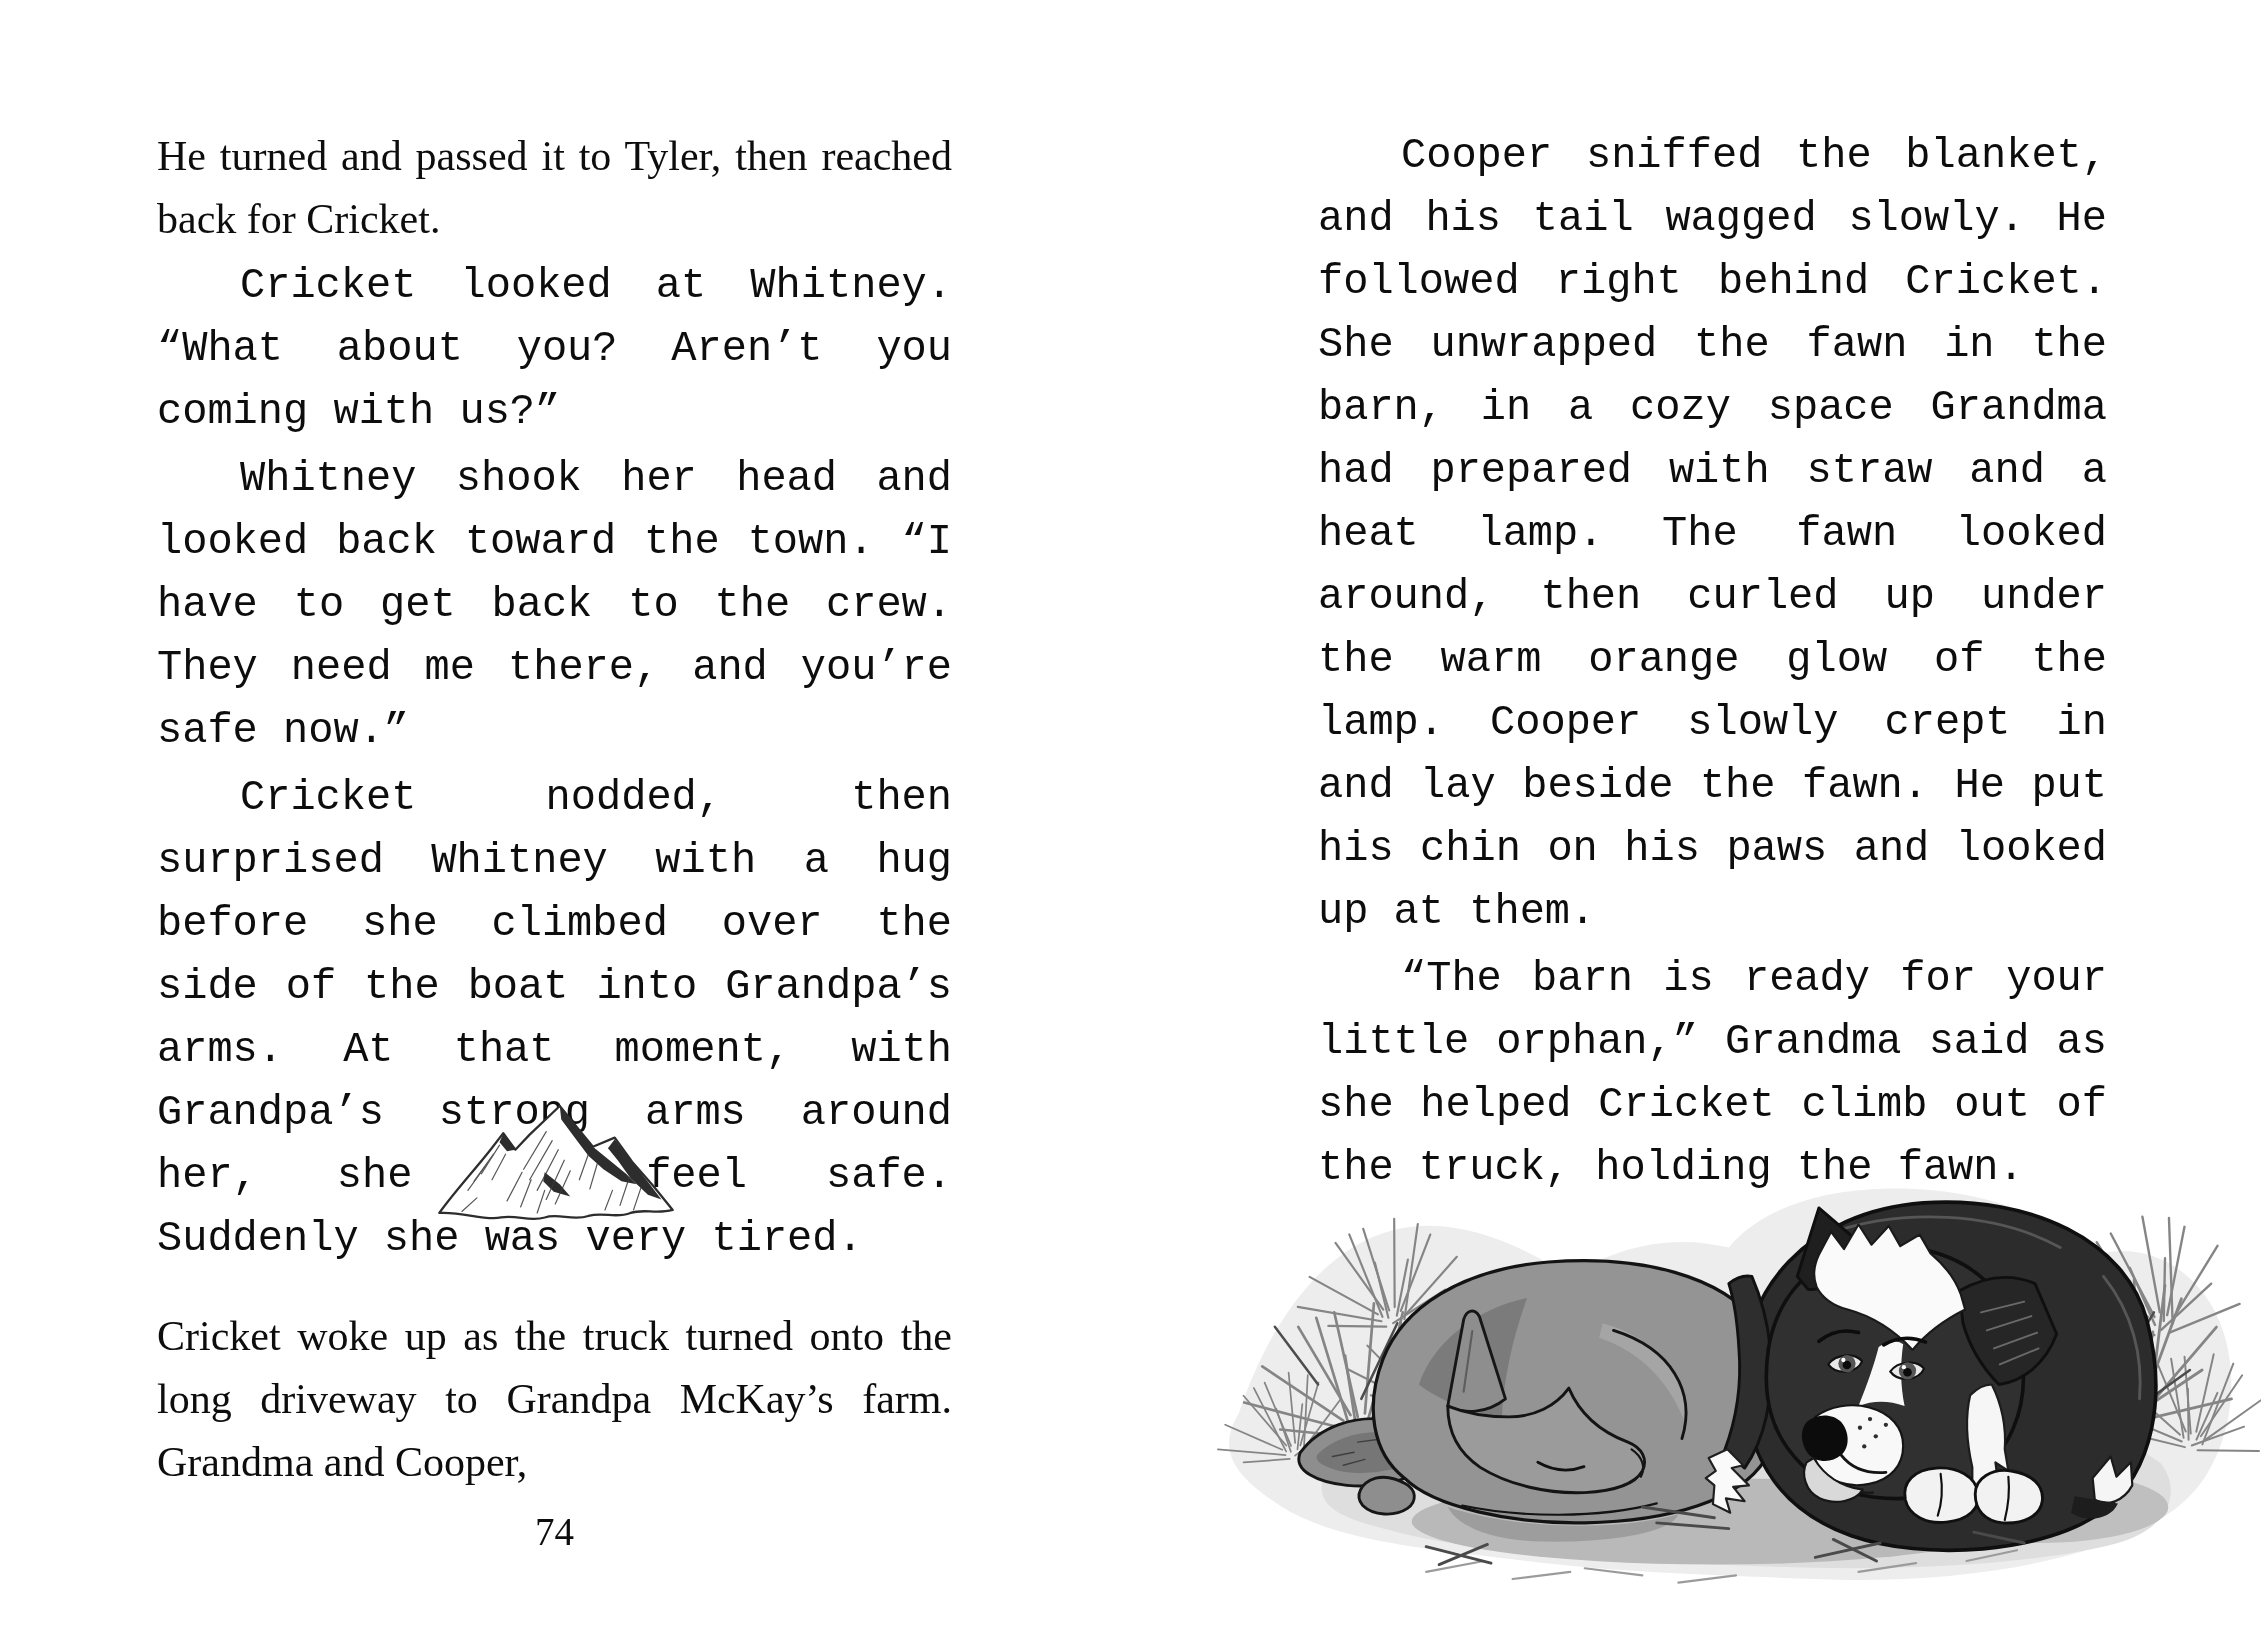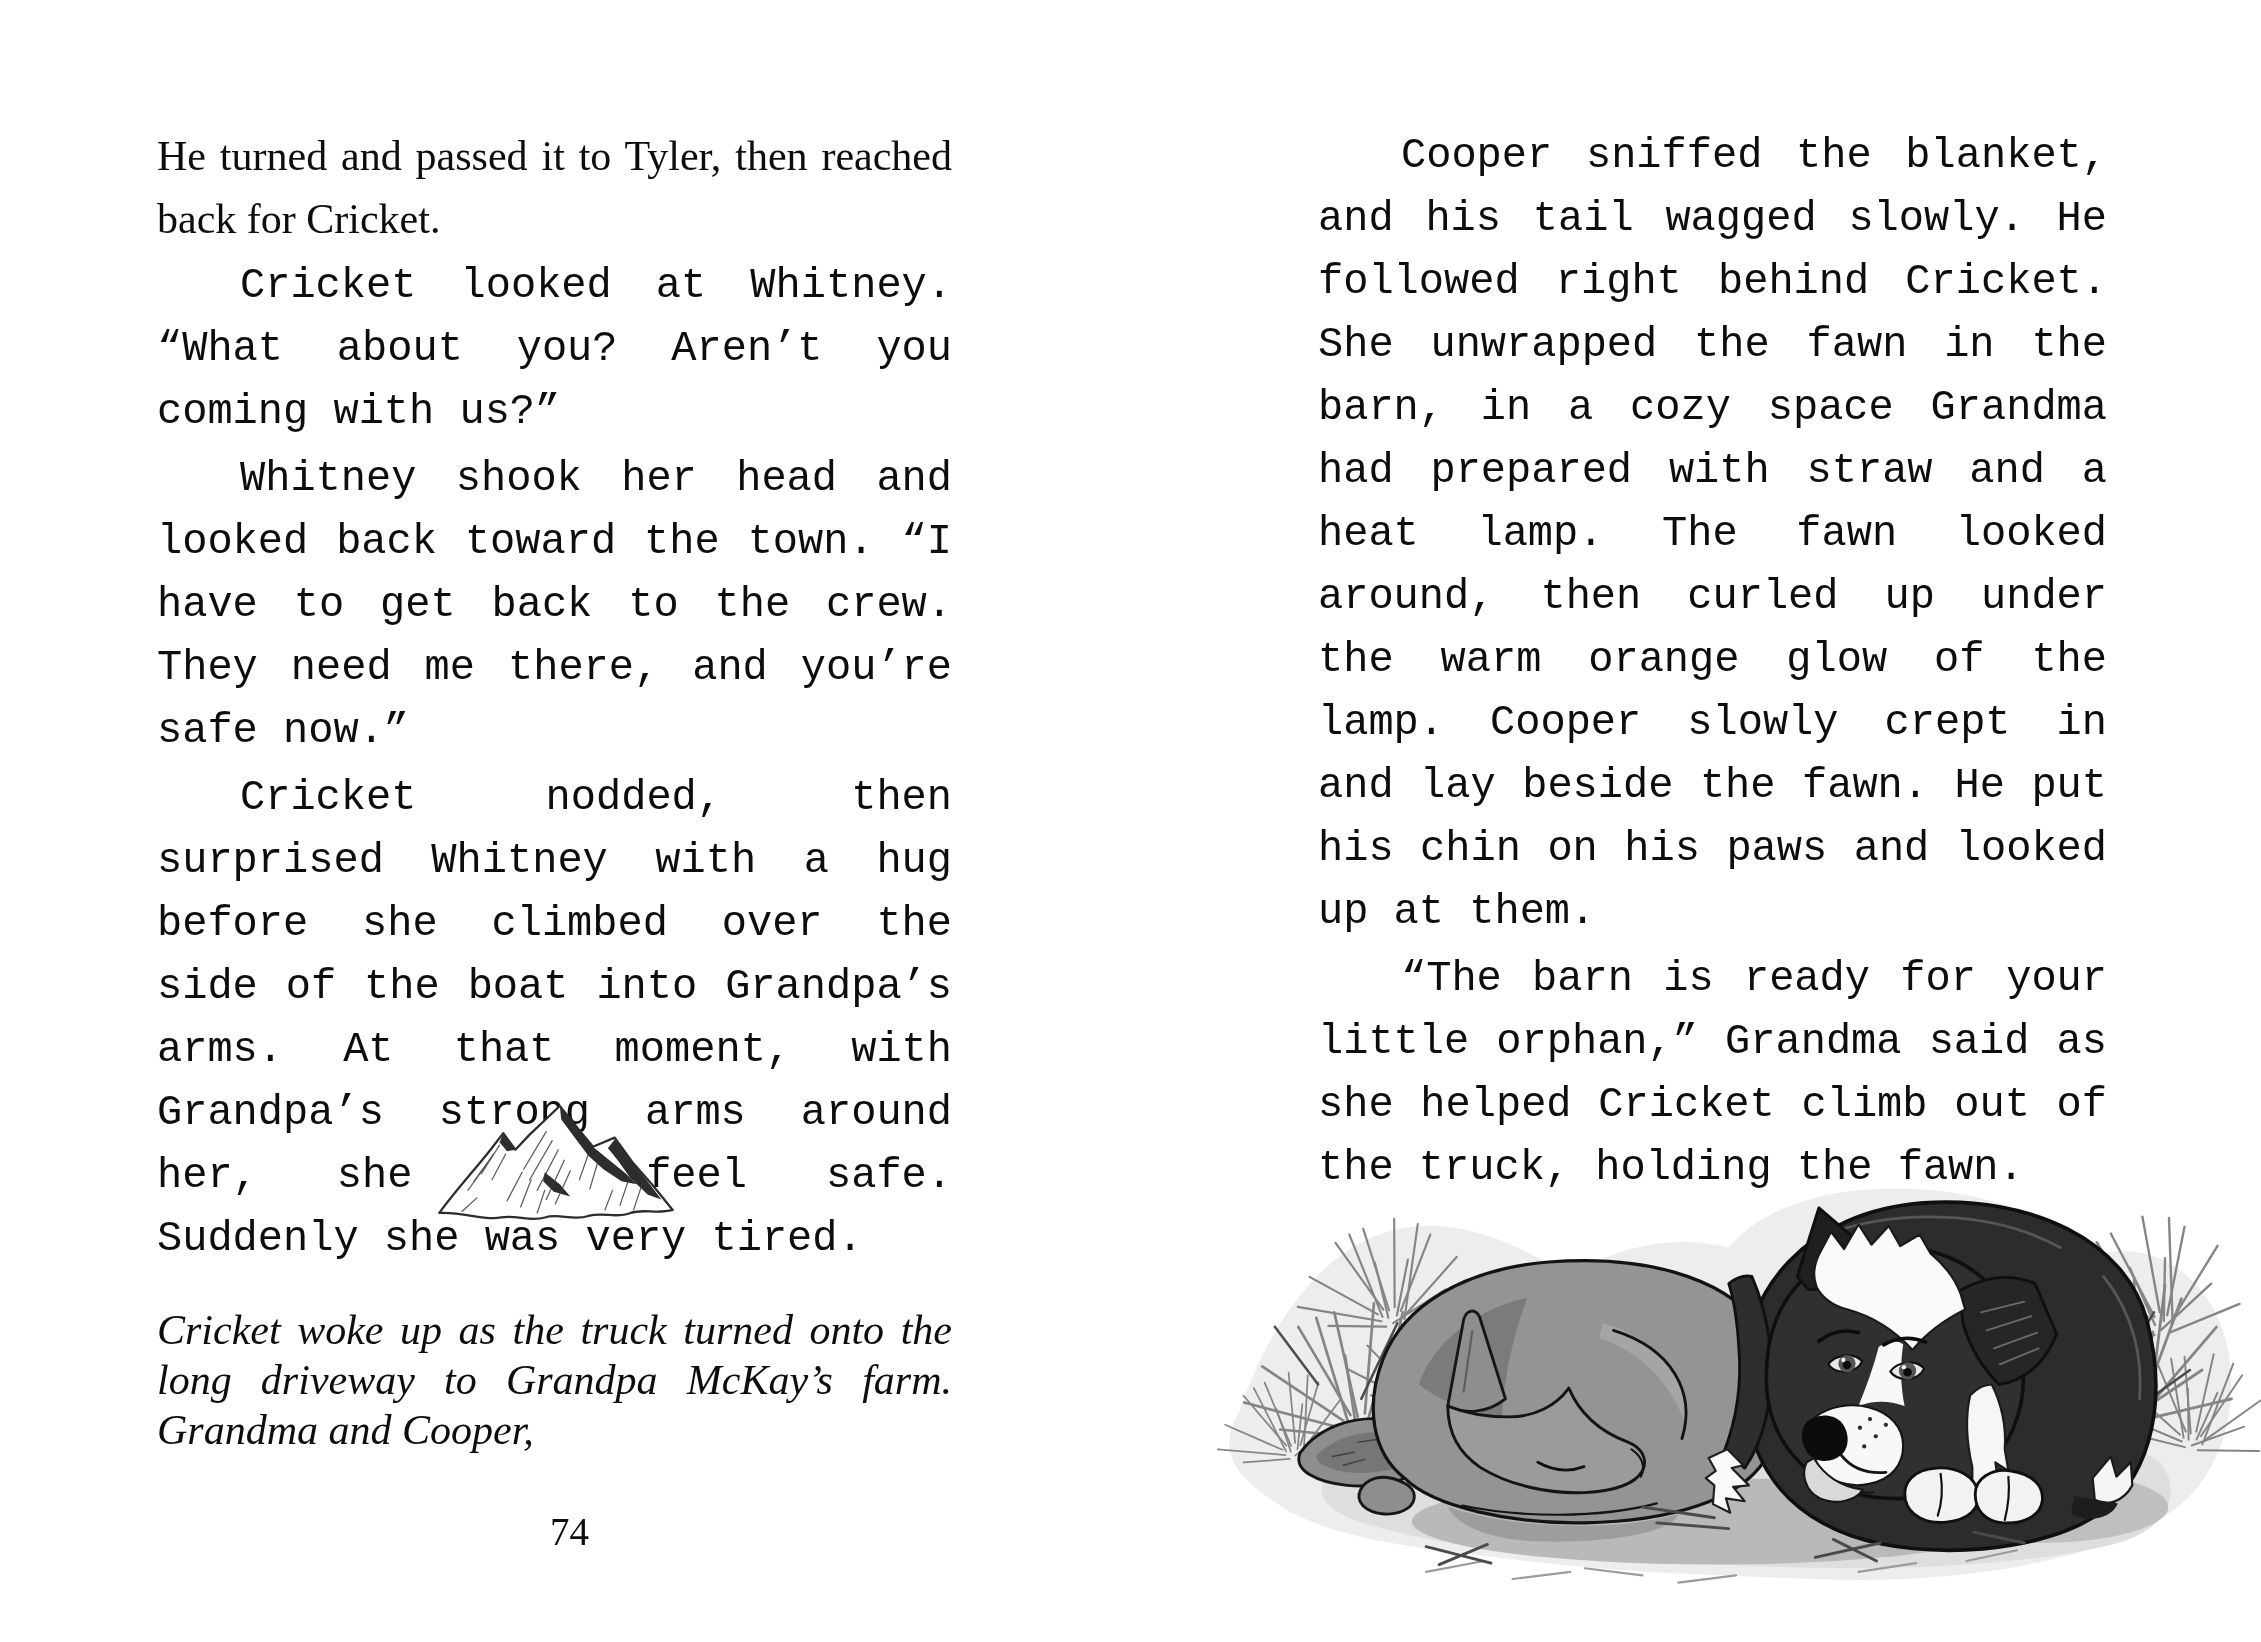--- a/index.html
+++ b/index.html
@@ -8,22 +8,22 @@
     background:#ffffff;
     font-family:"Liberation Serif","DejaVu Serif",serif;
     color:#0d0d0d;
   }
   .col{position:absolute;font-size:42px;line-height:63px;text-align:justify;text-align-last:left;}
   .col-left{left:153px;top:121px;width:803px;}
   .col-right{left:1314px;top:121px;width:797px;}
   .para{margin:4px;padding:0;}
   .para.indent{text-indent:83px;font-family:Liberation Mono, monospace;}
   .scene-break{position:absolute;left:427px;top:1100px;width:258px;height:128px;}
-  .after-break{position:absolute;left:153px;top:1301px;width:803px;font-size:42px;line-height:50px;text-align:justify;text-align-last:left;font-style:italic;}
-  .page-number{position:absolute;left:168px;top:1506px;width:803px;text-align:center;text-align-last:center;font-size:39px;line-height:52px;}
+  .after-break{position:absolute;left:153px;top:1301px;width:803px;font-size:42px;line-height:63px;text-align:justify;text-align-last:left;}
+  .page-number{position:absolute;left:153px;top:1506px;width:803px;text-align:center;text-align-last:center;font-size:39px;line-height:52px;}
   .story-illo{position:absolute;left:1210px;top:1167px;width:1052px;height:471px;}
   svg{display:block;width:100%;height:100%;}
 </style>
 </head>
 <body>
 
 <div class="col col-left">
   <p class="para">He turned and passed it to Tyler, then reached back for Cricket.</p>
   <p class="para indent">Cricket looked at Whitney. “What about you? Aren’t you coming with us?”</p>
   <p class="para indent">Whitney shook her head and looked back toward the town. “I have to get back to the crew. They need me there, and you’re safe now.”</p>

